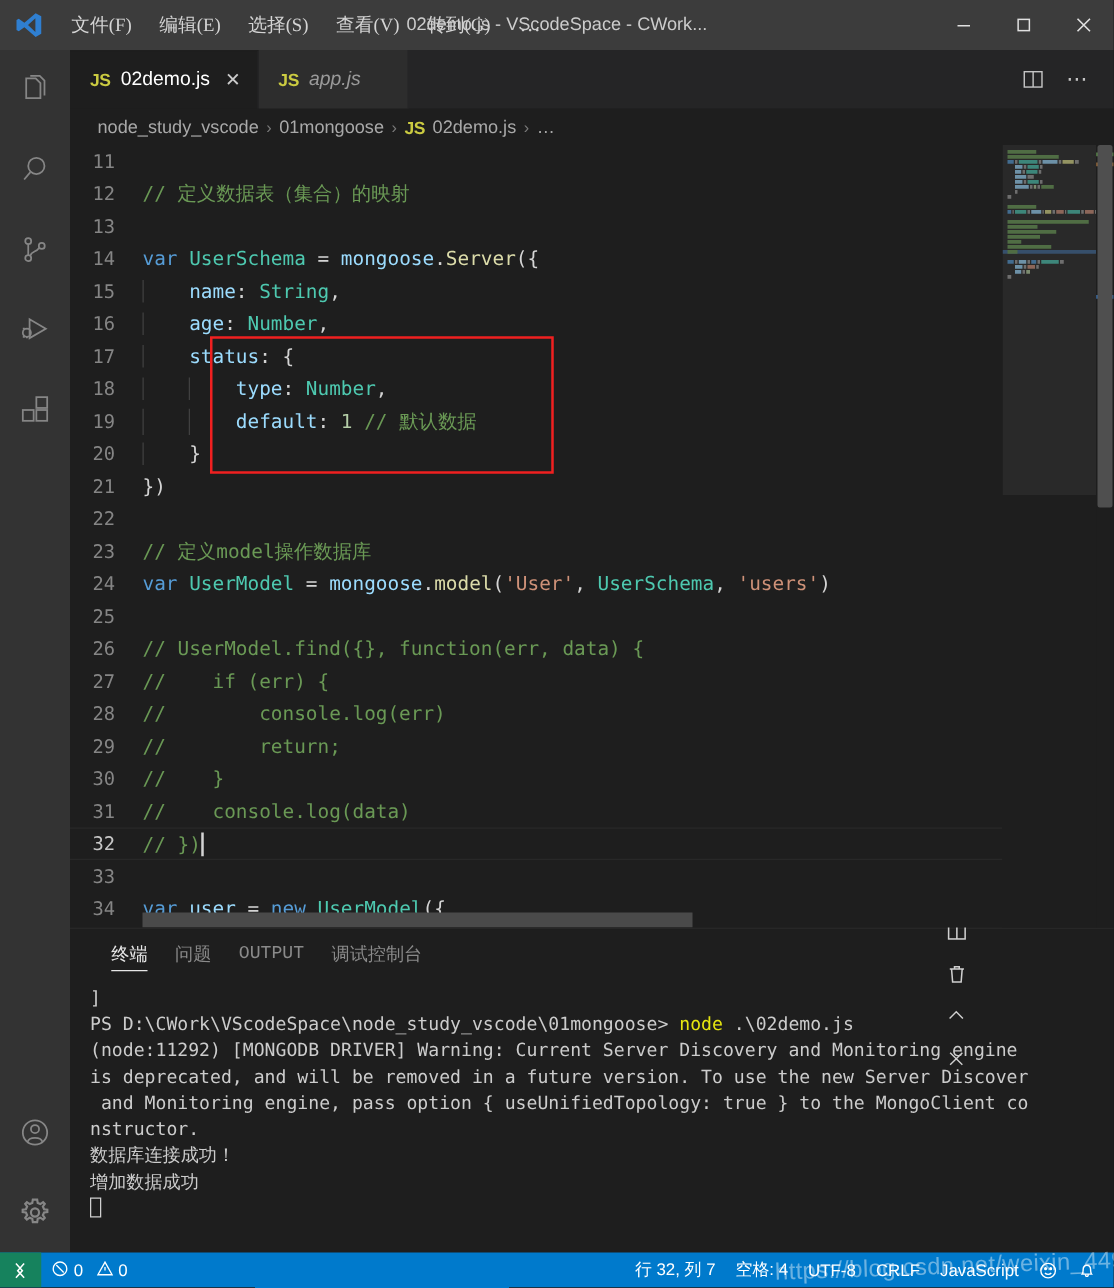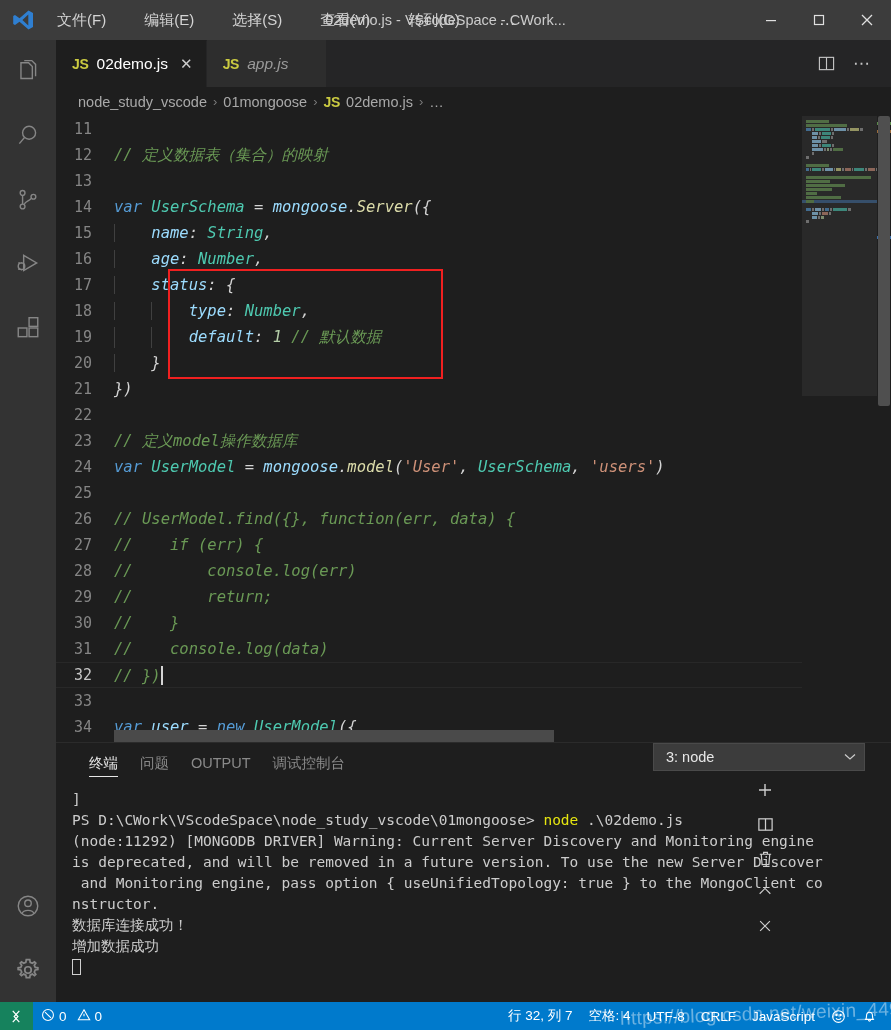--- a/index.html
+++ b/index.html
@@ -13,21 +13,21 @@
 
   
   .titlebar {
     height: 40px; flex: 0 0 40px;
     background: #3c3c3c;
     display: flex; align-items: center;
     color: #cccccc; font-size: 15px;
     position: relative;
   }
   .vscode-logo { width: 46px; display: flex; align-items: center; justify-content: center; }
-  .menu { display: flex; align-items: center; gap: 16px; }
+  .menu { display: flex; align-items: center; gap: 0px; font-family: Liberation Serif, serif; }
   .menu-item {
     padding: 5px 11px; font-size: 15px; color: #d4d4d4; cursor: default;
     white-space: nowrap;
   }
   .menu-more { padding: 3px 12px; font-size: 17px; letter-spacing: 1px; color: #d4d4d4; }
   .window-title {
     position: absolute; left: 0; right: 0; text-align: center;
     font-size: 14.5px; color: #cccccc; pointer-events: none;
   }
   .win-controls { margin-left: auto; display: flex; align-items: center; height: 40px; z-index: 2; }
@@ -82,21 +82,21 @@
   .codeline {
     height: 26px; display: flex; align-items: center;
     font-family: "DejaVu Sans Mono", monospace; font-size: 15.5px; white-space: pre;
   }
   .codeline.current { background: transparent; border-top: 1px solid #282828; border-bottom: 1px solid #282828; }
   .lnum {
     width: 58px; flex: 0 0 58px; text-align: right; padding-right: 22px;
     color: #858585; font-family: "DejaVu Sans Mono", monospace; font-size: 15px;
   }
   .codeline.current .lnum { color: #c6c6c6; }
-  .ctext { flex: 1 1 auto; position: relative; font-style: italic; }
+  .ctext { flex: 1 1 auto; position: relative; }
   .indent-guide {
     position: absolute; top: 0; bottom: 0; width: 1px; background: #404040;
   }
   
   .t-cmt  { color: #6a9955; }
   .t-kw   { color: #569cd6; }
   .t-var  { color: #9cdcfe; }
   .t-type { color: #4ec9b0; }
   .t-fn   { color: #dcdcaa; }
   .t-str  { color: #ce9178; }
@@ -127,21 +127,21 @@
   .vscroll-mark { position: absolute; left: 0; right: 0; height: 3px; background: #e8a33d; }
 
   
   .hscroll {
     position: absolute; left: 58px; right: 89px; bottom: 0; height: 12px;
   }
   .hscroll-thumb { position: absolute; left: 0; width: 440px; top: 0; height: 12px; background: #4a4a4a; }
 
   
   .panel { flex: 0 0 260px; background: #1e1e1e; display: flex; flex-direction: column; border-top: 1px solid #2b2b2b; }
-  .panel-head { height: 40px; flex: 0 0 40px; display: flex; align-items: flex-start; padding-left: 22px; }
+  .panel-head { height: 40px; flex: 0 0 40px; display: flex; align-items: center; padding-left: 22px; font-family: Liberation Mono, monospace; }
   .ptab {
     font-size: 14.5px; color: #8a8a8a; padding: 0 11px; height: 40px;
     display: flex; align-items: center; position: relative;
   }
   .ptab.active { color: #e7e7e7; }
   .ptab.active::after {
     content: ""; position: absolute; left: 11px; right: 11px; bottom: 6px; height: 1px; background: #e7e7e7;
   }
   .panel-actions { margin-left: auto; display: flex; align-items: center; gap: 4px; padding-right: 14px; flex-direction: column; }
   .term-select {

